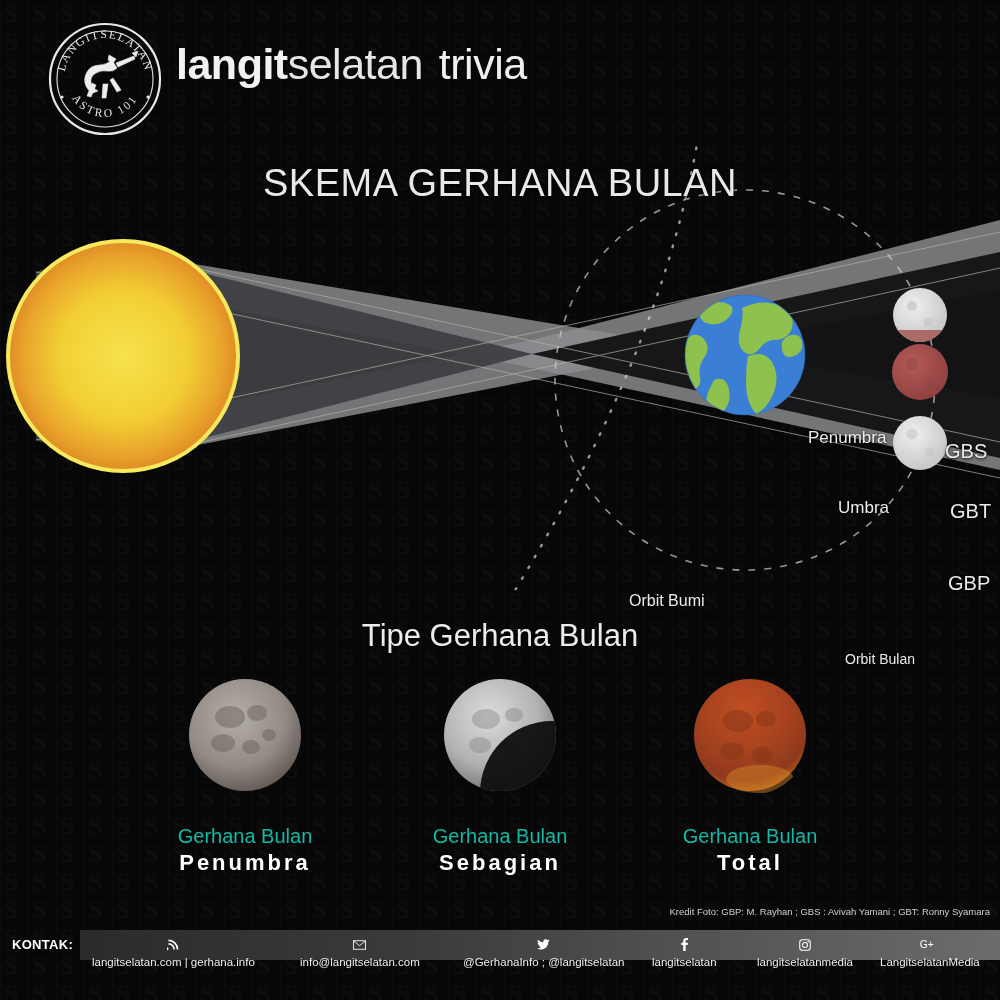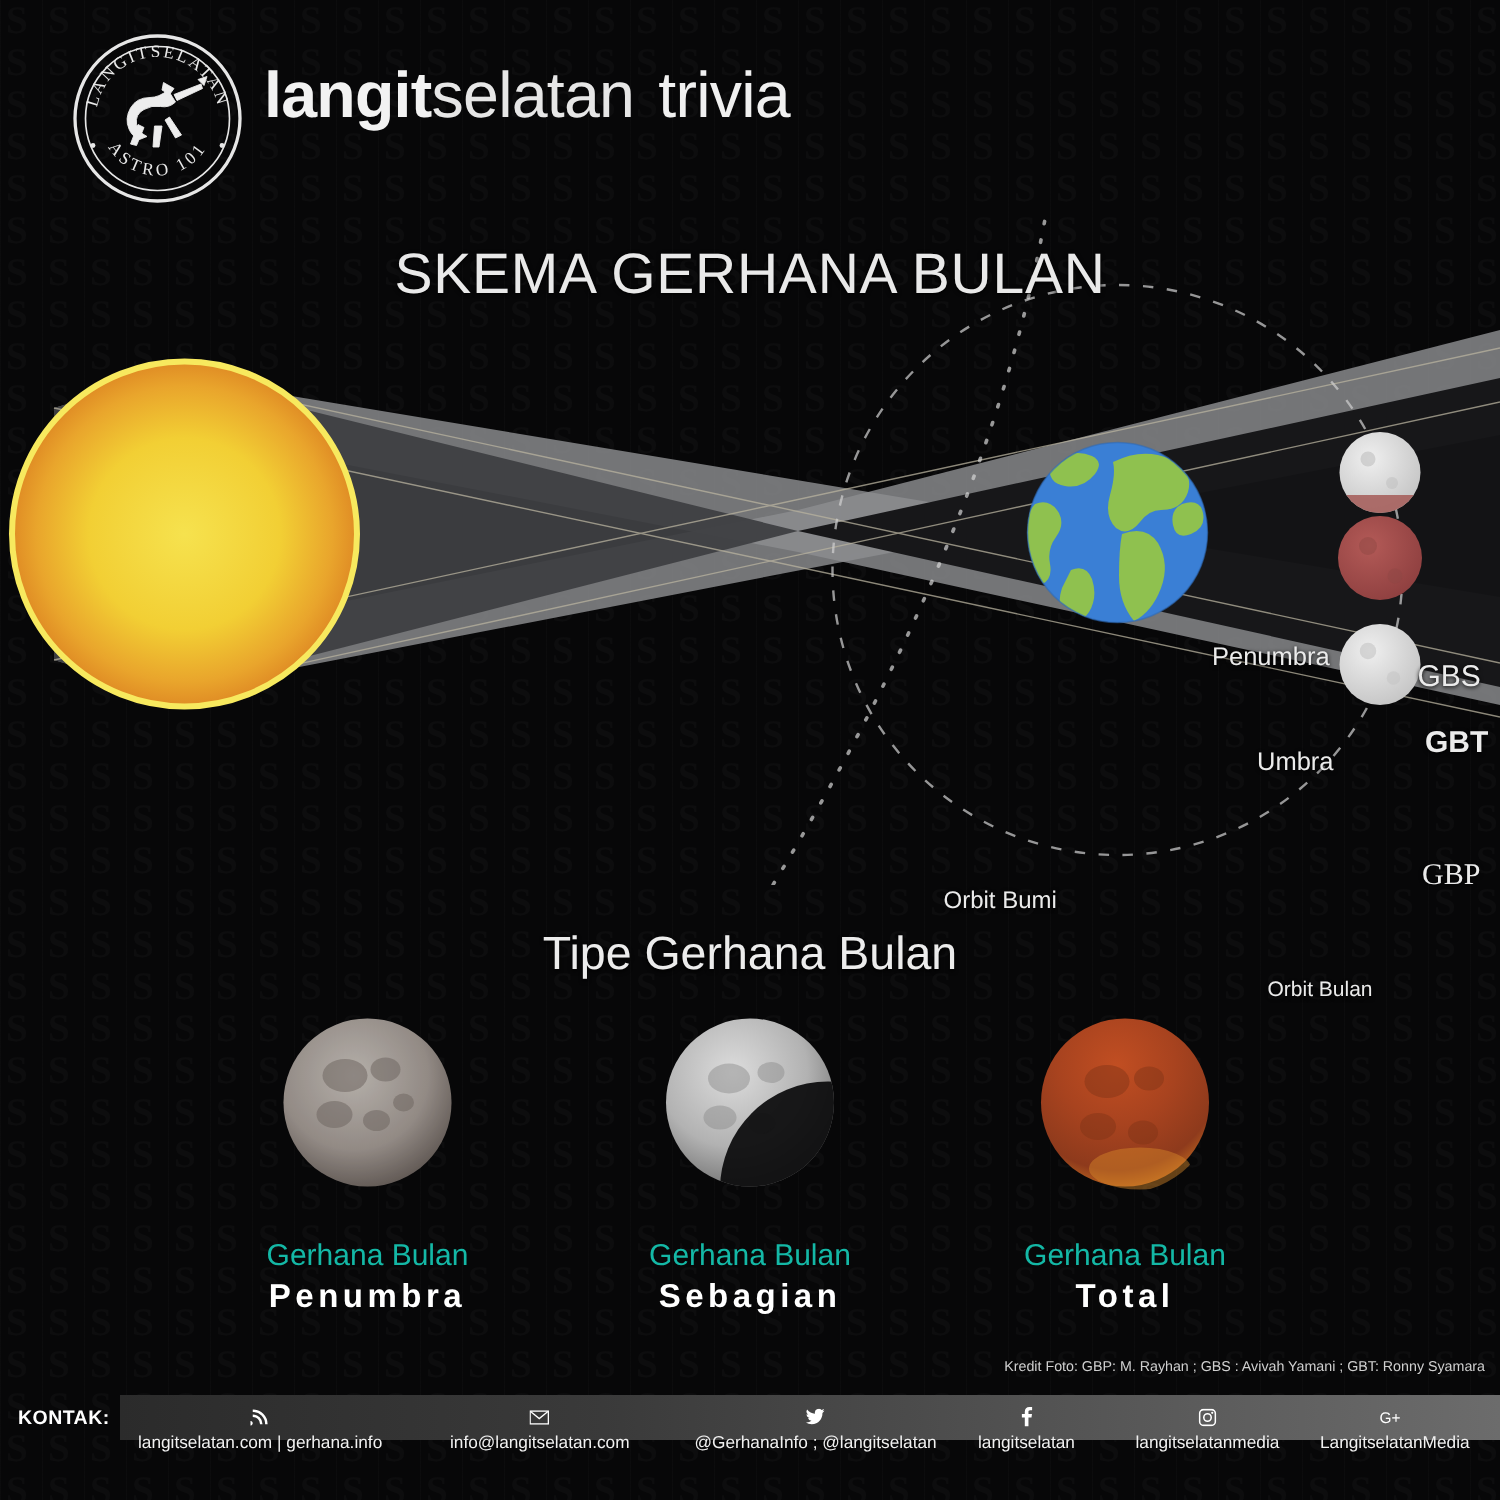--- a/index.html
+++ b/index.html
@@ -37,22 +37,22 @@
     position:absolute;left:0;top:22px;width:1000px;text-align:center;
     font-size:38px;font-weight:300;letter-spacing:.5px;color:#e9e9e9;
     text-shadow:0 1px 3px #000;
   }
 
   
   .scene-label{position:absolute;color:#ebebeb;text-shadow:0 1px 3px #000;white-space:nowrap;}
   #lbl-penumbra{left:808px;top:288px;font-size:17px;}
   #lbl-umbra{left:838px;top:358px;font-size:17px;}
   #lbl-gbs{left:945px;top:300px;font-size:20px;}
-  #lbl-gbt{left:950px;top:344px;font-size:20px;font-weight:bold;}
-  #lbl-gbp{left:948px;top:432px;font-size:20px;font-family:Liberation Serif, serif;}
+  #lbl-gbt{left:950px;top:360px;font-size:20px;}
+  #lbl-gbp{left:948px;top:432px;font-size:20px;}
   #lbl-orbit-bumi{left:629px;top:452px;font-size:16px;}
   #lbl-orbit-bulan{left:845px;top:511px;font-size:14px;}
 
   
   #types{position:absolute;left:0;top:600px;width:812px;height:300px;}
   #types-title{
     position:absolute;left:0;top:18px;width:1000px;text-align:center;
     font-size:31px;font-weight:300;color:#ececec;text-shadow:0 1px 3px #000;
   }
   .type-col{position:absolute;top:75px;width:280px;text-align:center;}

